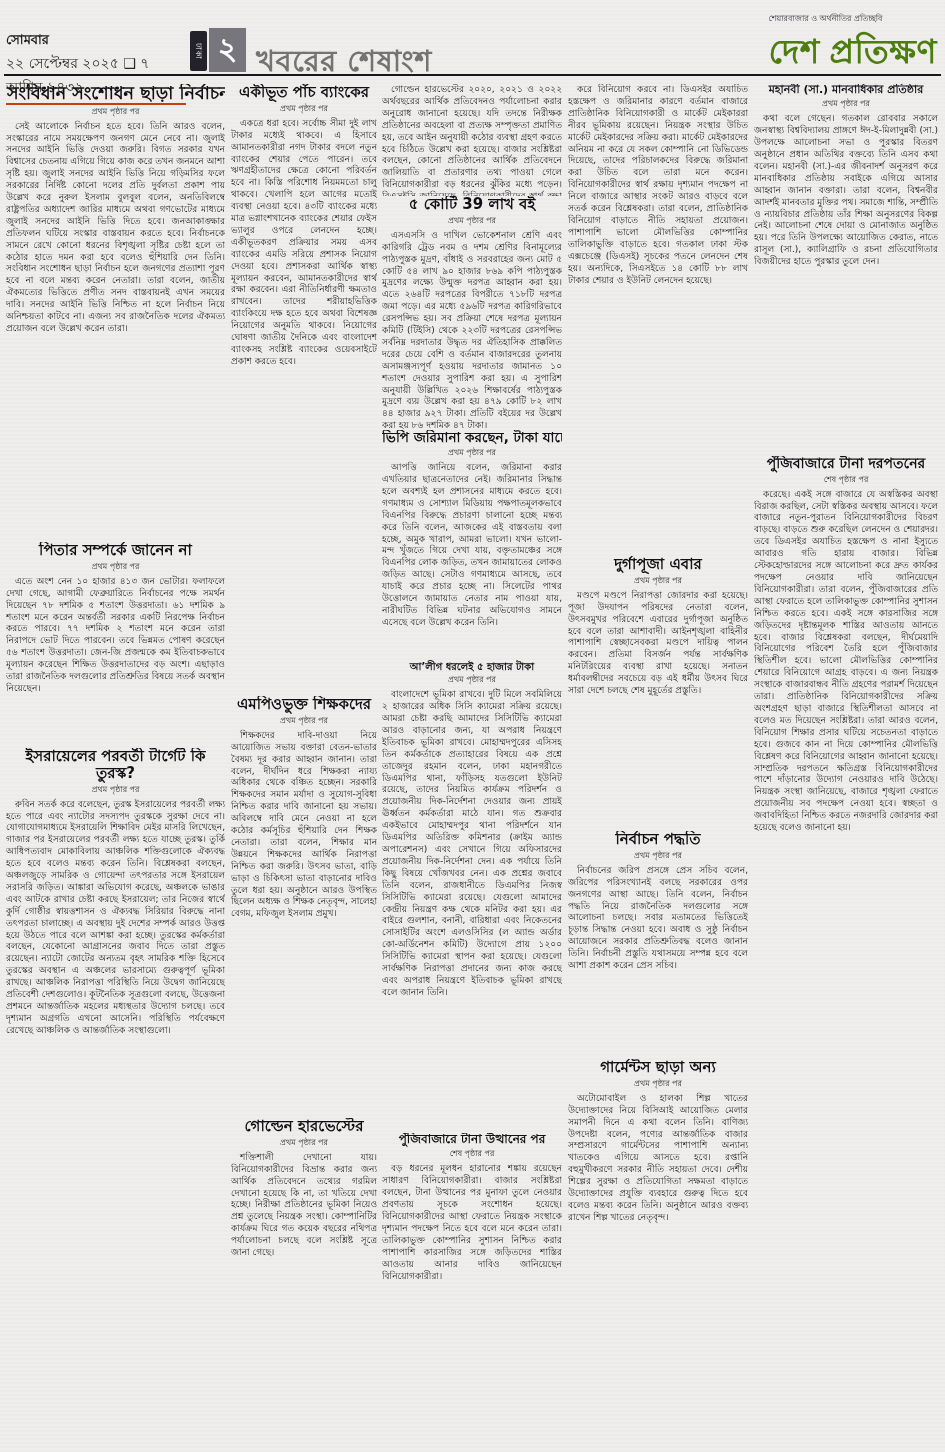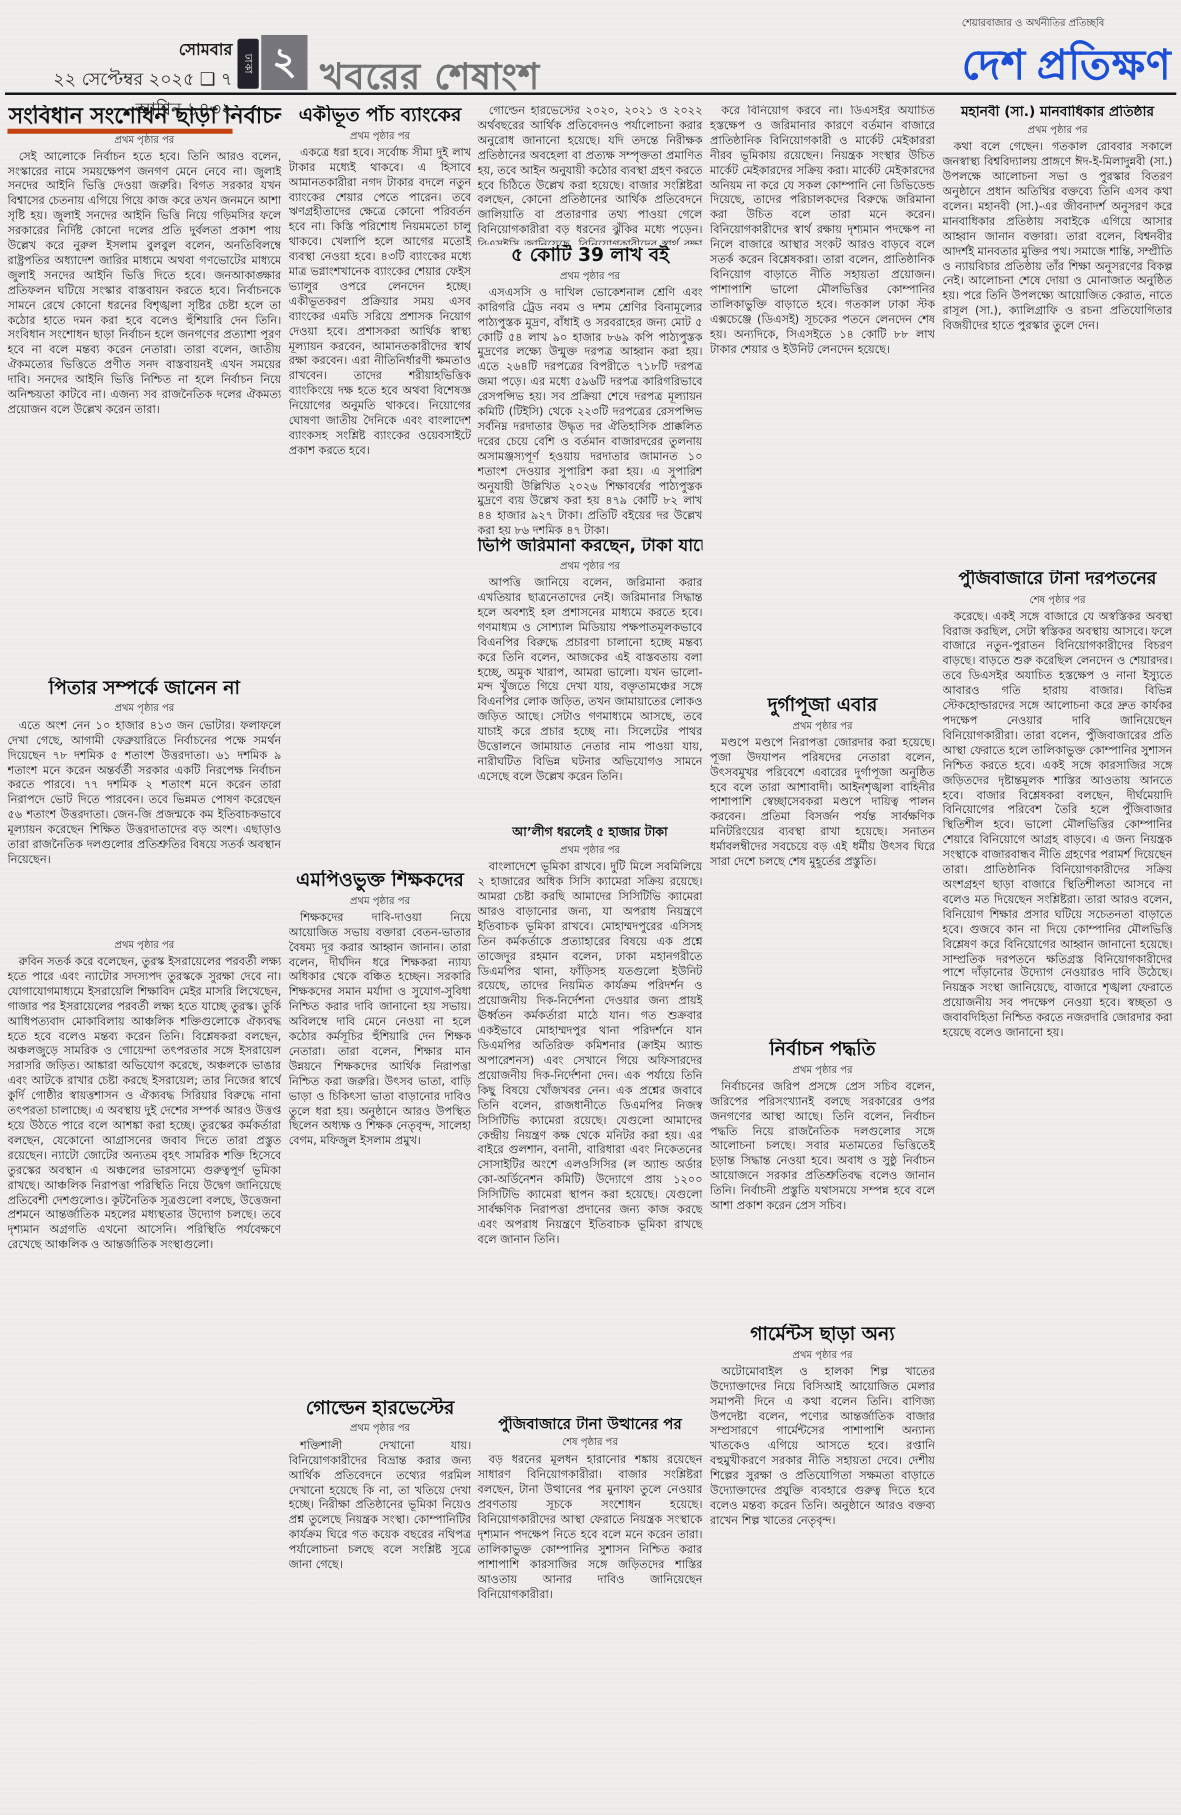--- a/index.html
+++ b/index.html
@@ -5,33 +5,33 @@
   html,body{margin:0;padding:0;}
   body{
     width:945px;height:1452px;position:relative;overflow:hidden;
     background:#efeeec;color:#1d1c1a;
     font-family:"DejaVu Sans","Liberation Sans",sans-serif;
   }
   .noise{position:absolute;inset:0;background:
     repeating-linear-gradient(0deg,rgba(0,0,0,0.012) 0 2px,transparent 2px 4px);pointer-events:none;}
   
   .masthead-rule{position:absolute;left:4px;right:4px;top:74px;height:2px;background:#17161a;}
-  .dateblock{position:absolute;left:6px;top:30px;width:180px;text-align:right;border-bottom:4px solid #c2410c;padding-bottom:3px;}
+  .dateblock{position:absolute;left:6px;top:30px;width:180px;border-bottom:2px solid #c2410c;padding-bottom:3px;}
   .dateblock .day{font-weight:bold;font-size:13px;}
   .dateblock .dline{font-size:14px;color:#2a2a2a;margin-top:1px;}
   .stamp{position:absolute;left:190px;top:31px;width:17px;height:40px;background:#23222a;color:#f2f2f2;
     font-size:8px;display:flex;align-items:center;justify-content:center;writing-mode:vertical-rl;
     border-radius:2px;letter-spacing:1px;}
   .pagenum{position:absolute;left:209px;top:28px;width:37px;height:44px;background:#77767c;color:#fcfcfc;
     font-size:30px;font-weight:bold;display:flex;align-items:center;justify-content:center;}
   .section-title{position:absolute;left:256px;top:38px;font-size:29px;font-weight:bold;letter-spacing:0.5px;color:#737373;}
   .logoblock{position:absolute;right:8px;top:12px;}
   .logoblock .tagline{font-size:8px;color:#34333a;margin-bottom:1px;}
-  .logoblock .logo{font-size:33px;font-weight:bold;color:#1d4ed8;letter-spacing:0.5px;
-    font-family:Liberation Serif, serif;}
+  .logoblock .logo{font-size:33px;font-weight:bold;color:#4d7c0f;letter-spacing:0.5px;
+    font-family:Liberation Sans, sans-serif;}
   
   .col{position:absolute;top:84px;}
   .col1{left:6px;width:219px;}
   .col2{left:231px;width:146px;}
   .col3{left:382px;width:180px;}
   .col4{left:568px;width:180px;}
   .col5{left:754px;width:184px;}
   .art{overflow:hidden;}
   .hl{font-weight:bold;text-align:center;font-size:15px;line-height:1.12;color:#111015;margin:0 0 1px 0;}
   .hl.big{font-size:17.5px;}
@@ -65,20 +65,21 @@
     <div class="hl big wide1">সংবিধান সংশোধন ছাড়া নির্বাচন হলে</div>
     <div class="sub">প্রথম পৃষ্ঠার পর</div>
     <div class="bd">সেই আলোকে নির্বাচন হতে হবে। তিনি আরও বলেন, সংস্কারের নামে সময়ক্ষেপণ জনগণ মেনে নেবে না। জুলাই সনদের আইনি ভিত্তি দেওয়া জরুরি। বিগত সরকার যখন বিশ্বাসের চেতনায় এগিয়ে গিয়ে কাজ করে তখন জনমনে আশা সৃষ্টি হয়। জুলাই সনদের আইনি ভিত্তি নিয়ে গড়িমসির ফলে সরকারের নির্দিষ্ট কোনো দলের প্রতি দুর্বলতা প্রকাশ পায় উল্লেখ করে নুরুল ইসলাম বুলবুল বলেন, অনতিবিলম্বে রাষ্ট্রপতির অধ্যাদেশ জারির মাধ্যমে অথবা গণভোটের মাধ্যমে জুলাই সনদের আইনি ভিত্তি দিতে হবে। জনআকাঙ্ক্ষার প্রতিফলন ঘটিয়ে সংস্কার বাস্তবায়ন করতে হবে। নির্বাচনকে সামনে রেখে কোনো ধরনের বিশৃঙ্খলা সৃষ্টির চেষ্টা হলে তা কঠোর হাতে দমন করা হবে বলেও হুঁশিয়ারি দেন তিনি। সংবিধান সংশোধন ছাড়া নির্বাচন হলে জনগণের প্রত্যাশা পূরণ হবে না বলে মন্তব্য করেন নেতারা। তারা বলেন, জাতীয় ঐকমত্যের ভিত্তিতে প্রণীত সনদ বাস্তবায়নই এখন সময়ের দাবি। সনদের আইনি ভিত্তি নিশ্চিত না হলে নির্বাচন নিয়ে অনিশ্চয়তা কাটবে না। এজন্য সব রাজনৈতিক দলের ঐকমত্য প্রয়োজন বলে উল্লেখ করেন তারা।</div>
   </div>
   <div class="art" style="height:206px;">
     <div class="hl">পিতার সম্পর্কে জানেন না</div>
     <div class="sub">প্রথম পৃষ্ঠার পর</div>
     <div class="bd">এতে অংশ নেন ১০ হাজার ৪১৩ জন ভোটার। ফলাফলে দেখা গেছে, আগামী ফেব্রুয়ারিতে নির্বাচনের পক্ষে সমর্থন দিয়েছেন ৭৮ দশমিক ৫ শতাংশ উত্তরদাতা। ৬১ দশমিক ৯ শতাংশ মনে করেন অন্তর্বর্তী সরকার একটি নিরপেক্ষ নির্বাচন করতে পারবে। ৭৭ দশমিক ২ শতাংশ মনে করেন তারা নিরাপদে ভোট দিতে পারবেন। তবে ভিন্নমত পোষণ করেছেন ৫৬ শতাংশ উত্তরদাতা। জেন-জি প্রজন্মকে কম ইতিবাচকভাবে মূল্যায়ন করেছেন শিক্ষিত উত্তরদাতাদের বড় অংশ। এছাড়াও তারা রাজনৈতিক দলগুলোর প্রতিশ্রুতির বিষয়ে সতর্ক অবস্থান নিয়েছেন।</div>
   </div>
   <div class="art" style="height:698px;">
+    <div class="hl">ইসরায়েলের পরবর্তী টার্গেট কি তুরস্ক?</div>
     <div class="sub">প্রথম পৃষ্ঠার পর</div>
     <div class="bd">রুবিন সতর্ক করে বলেছেন, তুরস্ক ইসরায়েলের পরবর্তী লক্ষ্য হতে পারে এবং ন্যাটোর সদস্যপদ তুরস্ককে সুরক্ষা দেবে না। যোগাযোগমাধ্যমে ইসরায়েলি শিক্ষাবিদ মেইর মাসরি লিখেছেন, গাজার পর ইসরায়েলের পরবর্তী লক্ষ্য হতে যাচ্ছে তুরস্ক। তুর্কি আধিপত্যবাদ মোকাবিলায় আঞ্চলিক শক্তিগুলোকে ঐক্যবদ্ধ হতে হবে বলেও মন্তব্য করেন তিনি। বিশ্লেষকরা বলছেন, অঞ্চলজুড়ে সামরিক ও গোয়েন্দা তৎপরতার সঙ্গে ইসরায়েল সরাসরি জড়িত। আঙ্কারা অভিযোগ করেছে, অঞ্চলকে ভাঙার এবং আটকে রাখার চেষ্টা করছে ইসরায়েল; তার নিজের স্বার্থে কুর্দি গোষ্ঠীর স্বায়ত্তশাসন ও ঐক্যবদ্ধ সিরিয়ার বিরুদ্ধে নানা তৎপরতা চালাচ্ছে। এ অবস্থায় দুই দেশের সম্পর্ক আরও উত্তপ্ত হয়ে উঠতে পারে বলে আশঙ্কা করা হচ্ছে। তুরস্কের কর্মকর্তারা বলছেন, যেকোনো আগ্রাসনের জবাব দিতে তারা প্রস্তুত রয়েছেন। ন্যাটো জোটের অন্যতম বৃহৎ সামরিক শক্তি হিসেবে তুরস্কের অবস্থান এ অঞ্চলের ভারসাম্যে গুরুত্বপূর্ণ ভূমিকা রাখছে। আঞ্চলিক নিরাপত্তা পরিস্থিতি নিয়ে উদ্বেগ জানিয়েছে প্রতিবেশী দেশগুলোও। কূটনৈতিক সূত্রগুলো বলছে, উত্তেজনা প্রশমনে আন্তর্জাতিক মহলের মধ্যস্থতার উদ্যোগ চলছে। তবে দৃশ্যমান অগ্রগতি এখনো আসেনি। পরিস্থিতি পর্যবেক্ষণে রেখেছে আঞ্চলিক ও আন্তর্জাতিক সংস্থাগুলো।</div>
   </div>
 </div>
 
 <div class="col col2">
   <div class="art" style="height:612px;">
     <div class="hl">একীভূত পাঁচ ব্যাংকের</div>
     <div class="sub">প্রথম পৃষ্ঠার পর</div>
     <div class="bd">একত্রে ধরা হবে। সর্বোচ্চ সীমা দুই লাখ টাকার মধ্যেই থাকবে। এ হিসাবে আমানতকারীরা নগদ টাকার বদলে নতুন ব্যাংকের শেয়ার পেতে পারেন। তবে ঋণগ্রহীতাদের ক্ষেত্রে কোনো পরিবর্তন হবে না। কিস্তি পরিশোধ নিয়মমতো চালু থাকবে। খেলাপি হলে আগের মতোই ব্যবস্থা নেওয়া হবে। ৪৩টি ব্যাংকের মধ্যে মাত্র ভগ্নাংশখানেক ব্যাংকের শেয়ার ফেইস ভ্যালুর ওপরে লেনদেন হচ্ছে। একীভূতকরণ প্রক্রিয়ার সময় এসব ব্যাংকের এমডি সরিয়ে প্রশাসক নিয়োগ দেওয়া হবে। প্রশাসকরা আর্থিক স্বাস্থ্য মূল্যায়ন করবেন, আমানতকারীদের স্বার্থ রক্ষা করবেন। এরা নীতিনির্ধারণী ক্ষমতাও রাখবেন। তাদের শরীয়াহভিত্তিক ব্যাংকিংয়ে দক্ষ হতে হবে অথবা বিশেষজ্ঞ নিয়োগের অনুমতি থাকবে। নিয়োগের ঘোষণা জাতীয় দৈনিকে এবং বাংলাদেশ ব্যাংকসহ সংশ্লিষ্ট ব্যাংকের ওয়েবসাইটে প্রকাশ করতে হবে।</div>

